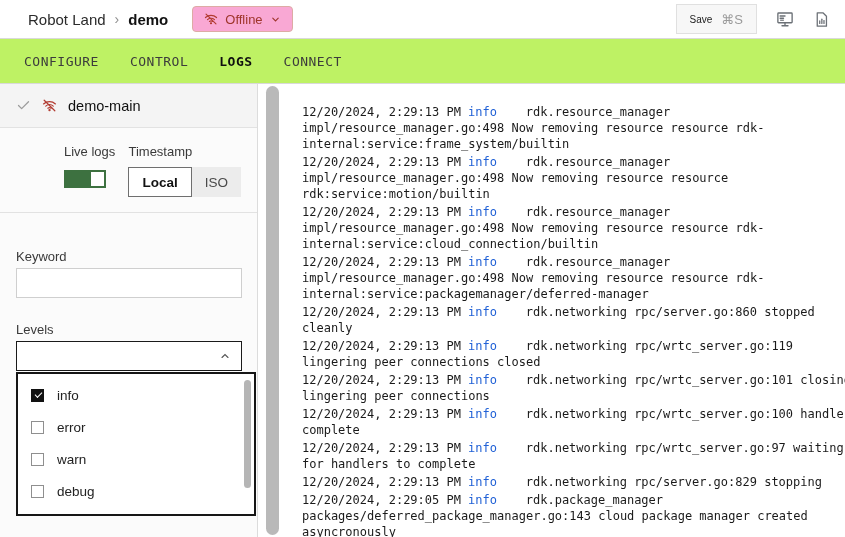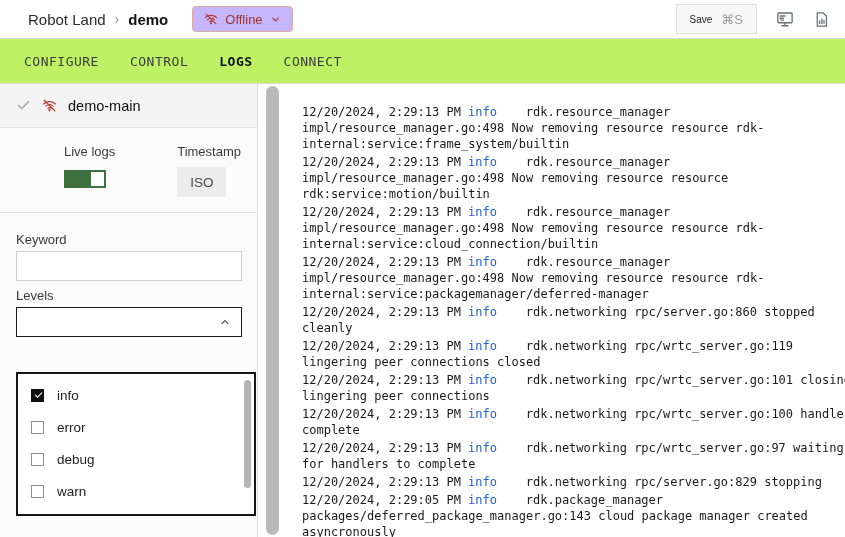--- a/index.html
+++ b/index.html
@@ -5,21 +5,21 @@
   * { margin:0; padding:0; box-sizing:border-box; }
   html,body { width:845px; height:537px; overflow:hidden; background:#fff;
     font-family:"Liberation Sans", sans-serif; color:#1a1a1a; }
 
   
   .header { height:38px; display:flex; align-items:center; padding:0 14px 0 28px; background:#fff; }
   .crumb-org { font-size:15px; color:#2b2b2b; }
   .crumb-sep { font-size:14px; color:#8f8f8f; margin:0 9px; }
   .crumb-machine { font-size:15px; font-weight:bold; color:#111; }
   .offline-badge { margin-left:24px; display:flex; align-items:center; gap:7px;
-    background:#c4b5fd; border:1px solid #ddaba4; border-radius:4px;
+    background:#f9a8d4; border:1px solid #ddaba4; border-radius:4px;
     padding:4px 11px; height:26px; cursor:pointer; }
   .offline-badge span { font-size:13px; color:#9e352b; }
   .header-right { margin-left:auto; display:flex; align-items:center; gap:19px; }
   .save-btn { display:flex; align-items:center; gap:9px; background:#f7f7f7;
     border:1px solid #e0e0e0; height:30px; padding:0 13px; cursor:pointer;
     font-family:"Liberation Sans", sans-serif; }
   .save-label { font-size:10px; color:#222; }
   .save-shortcut { font-size:13px; color:#9a9a9a; }
   .hicon { width:18px; height:18px; display:flex; align-items:center; cursor:pointer; }
 
@@ -45,21 +45,21 @@
   .toggle { margin-top:11px; width:42px; height:18px; background:#c9c9c9; position:relative; cursor:pointer; }
   .toggle.checked { background:#3d7140; }
   .toggle-knob { position:absolute; top:2px; right:2px; width:13px; height:14px; background:#fff; }
   .seg-control { margin-top:8px; display:inline-flex; background:#ececec; }
   .seg { height:30px; display:flex; align-items:center; padding:0 13px; font-size:13.5px;
     color:#4a4a4a; cursor:pointer; }
   .seg.selected { background:#fff; border:1px solid #6f6f6f; color:#111; font-weight:bold; }
 
   .filters { padding:12px 16px 0; }
   .filters-title { font-size:17px; font-weight:600; color:#0f0f0f; }
-  .filters .field-label { display:block; margin-top:7px; }
+  .filters .field-label { display:block; margin-top:24px; }
   .keyword-input { margin-top:4px; width:226px; height:30px; border:1px solid #cfcfcf;
     background:#fff; padding:0 8px; font-size:13px; font-family:"Liberation Sans",sans-serif; }
   .levels-label { margin-top:13px; }
   .levels-box { margin-top:4px; width:226px; height:30px; border:1px solid #1a1a1a; background:#fff;
     display:flex; align-items:center; justify-content:flex-end; padding:0 10px; cursor:pointer; }
 
   .dropdown { position:absolute; left:16px; top:288px; width:240px; height:144px;
     background:#fff; border:2px solid #161616; overflow:hidden; z-index:5; }
   .dd-option { height:32px; display:flex; align-items:center; gap:13px; padding-left:13px;
     cursor:pointer; }
@@ -166,20 +166,21 @@
     <div class="controls">
       <div class="live-col">
         <div class="field-label">Live logs</div>
         <div class="toggle checked">
           <div class="toggle-knob"></div>
         </div>
       </div>
       <div>
         <div class="field-label">Timestamp</div>
         <div class="seg-control">
+          <span class="seg selected">Local</span>
           <span class="seg">ISO</span>
         </div>
       </div>
     </div>
 
     <div class="filters">
       <label class="field-label">Keyword</label>
       <input class="keyword-input" type="text" value="" style="">
       <label class="field-label levels-label">Levels</label>
       <div class="levels-box">
@@ -195,25 +196,25 @@
       <div class="dd-option">
         <span class="checkbox checked"></span>
         <span class="dd-label">info</span>
       </div>
       <div class="dd-option">
         <span class="checkbox"></span>
         <span class="dd-label">error</span>
       </div>
       <div class="dd-option">
         <span class="checkbox"></span>
+        <span class="dd-label">warn</span>
+      </div>
+      <div class="dd-option">
+        <span class="checkbox"></span>
         <span class="dd-label">debug</span>
-      </div>
-      <div class="dd-option">
-        <span class="checkbox"></span>
-        <span class="dd-label">warn</span>
       </div>
       <div class="dd-thumb"></div>
     </div>
   </div>
 
   <div class="main">
     <div class="log-thumb"></div>
     <div class="log-content">
 
       <div class="log-entry">

